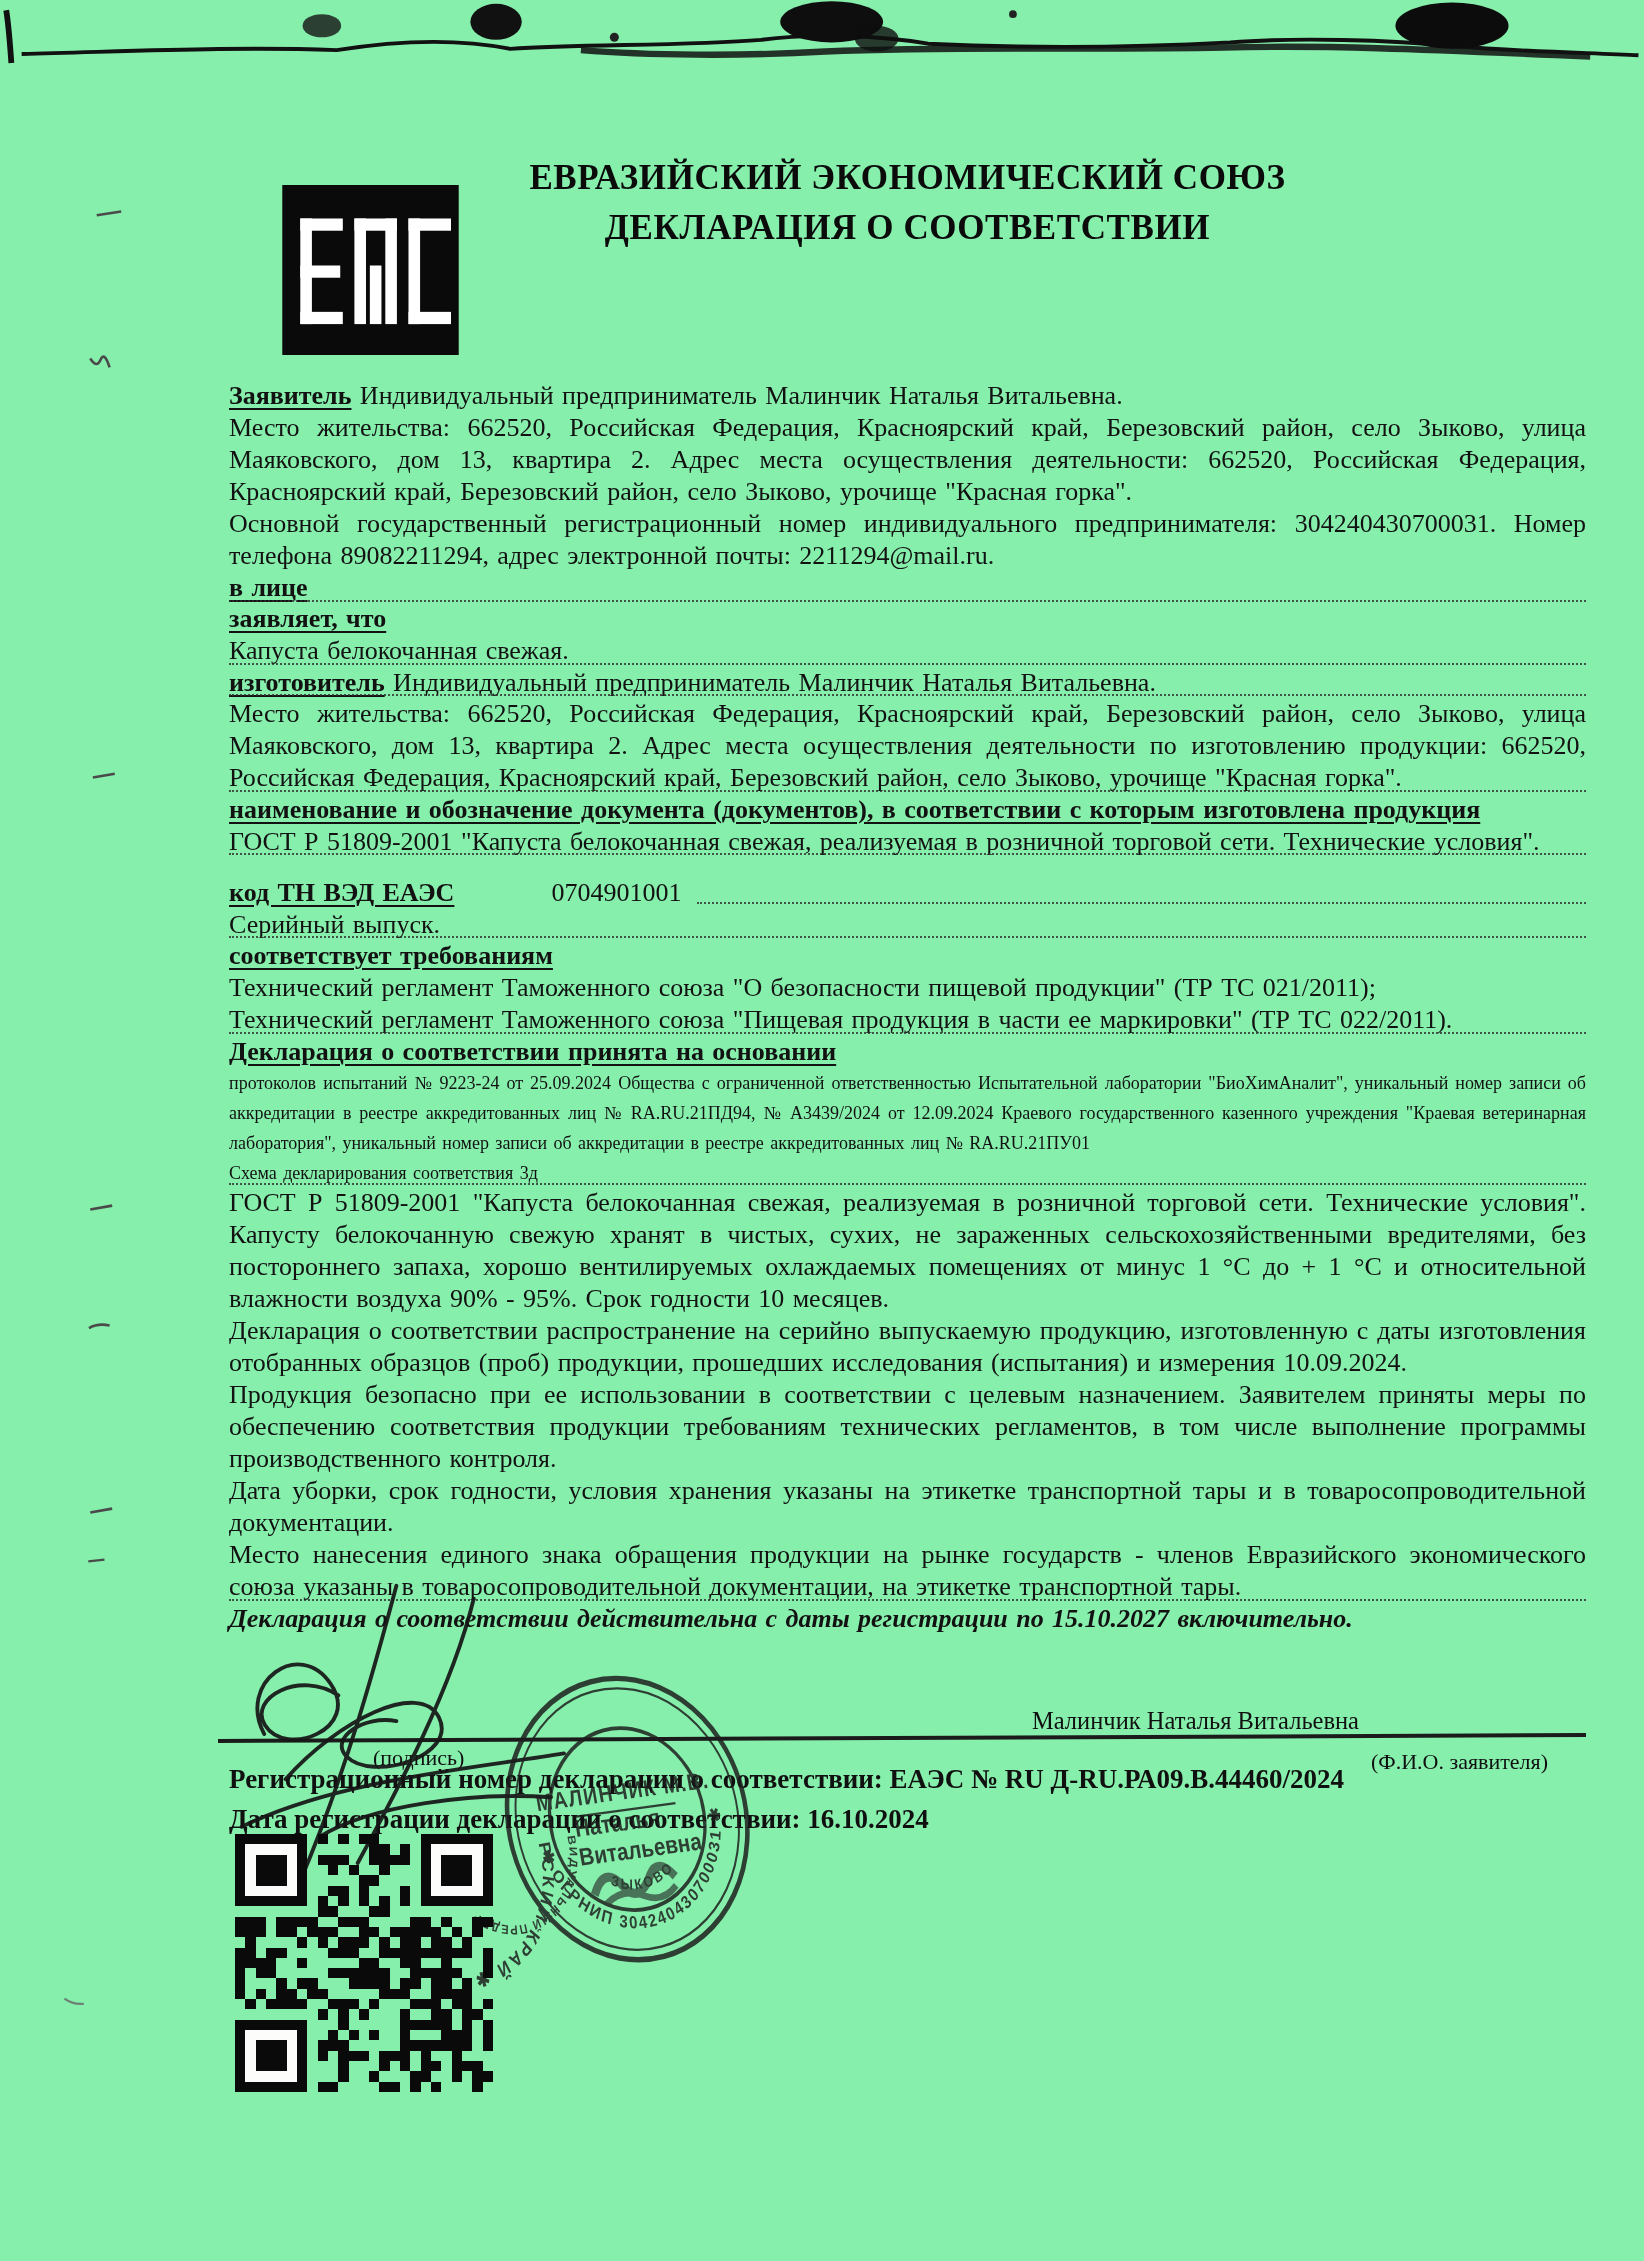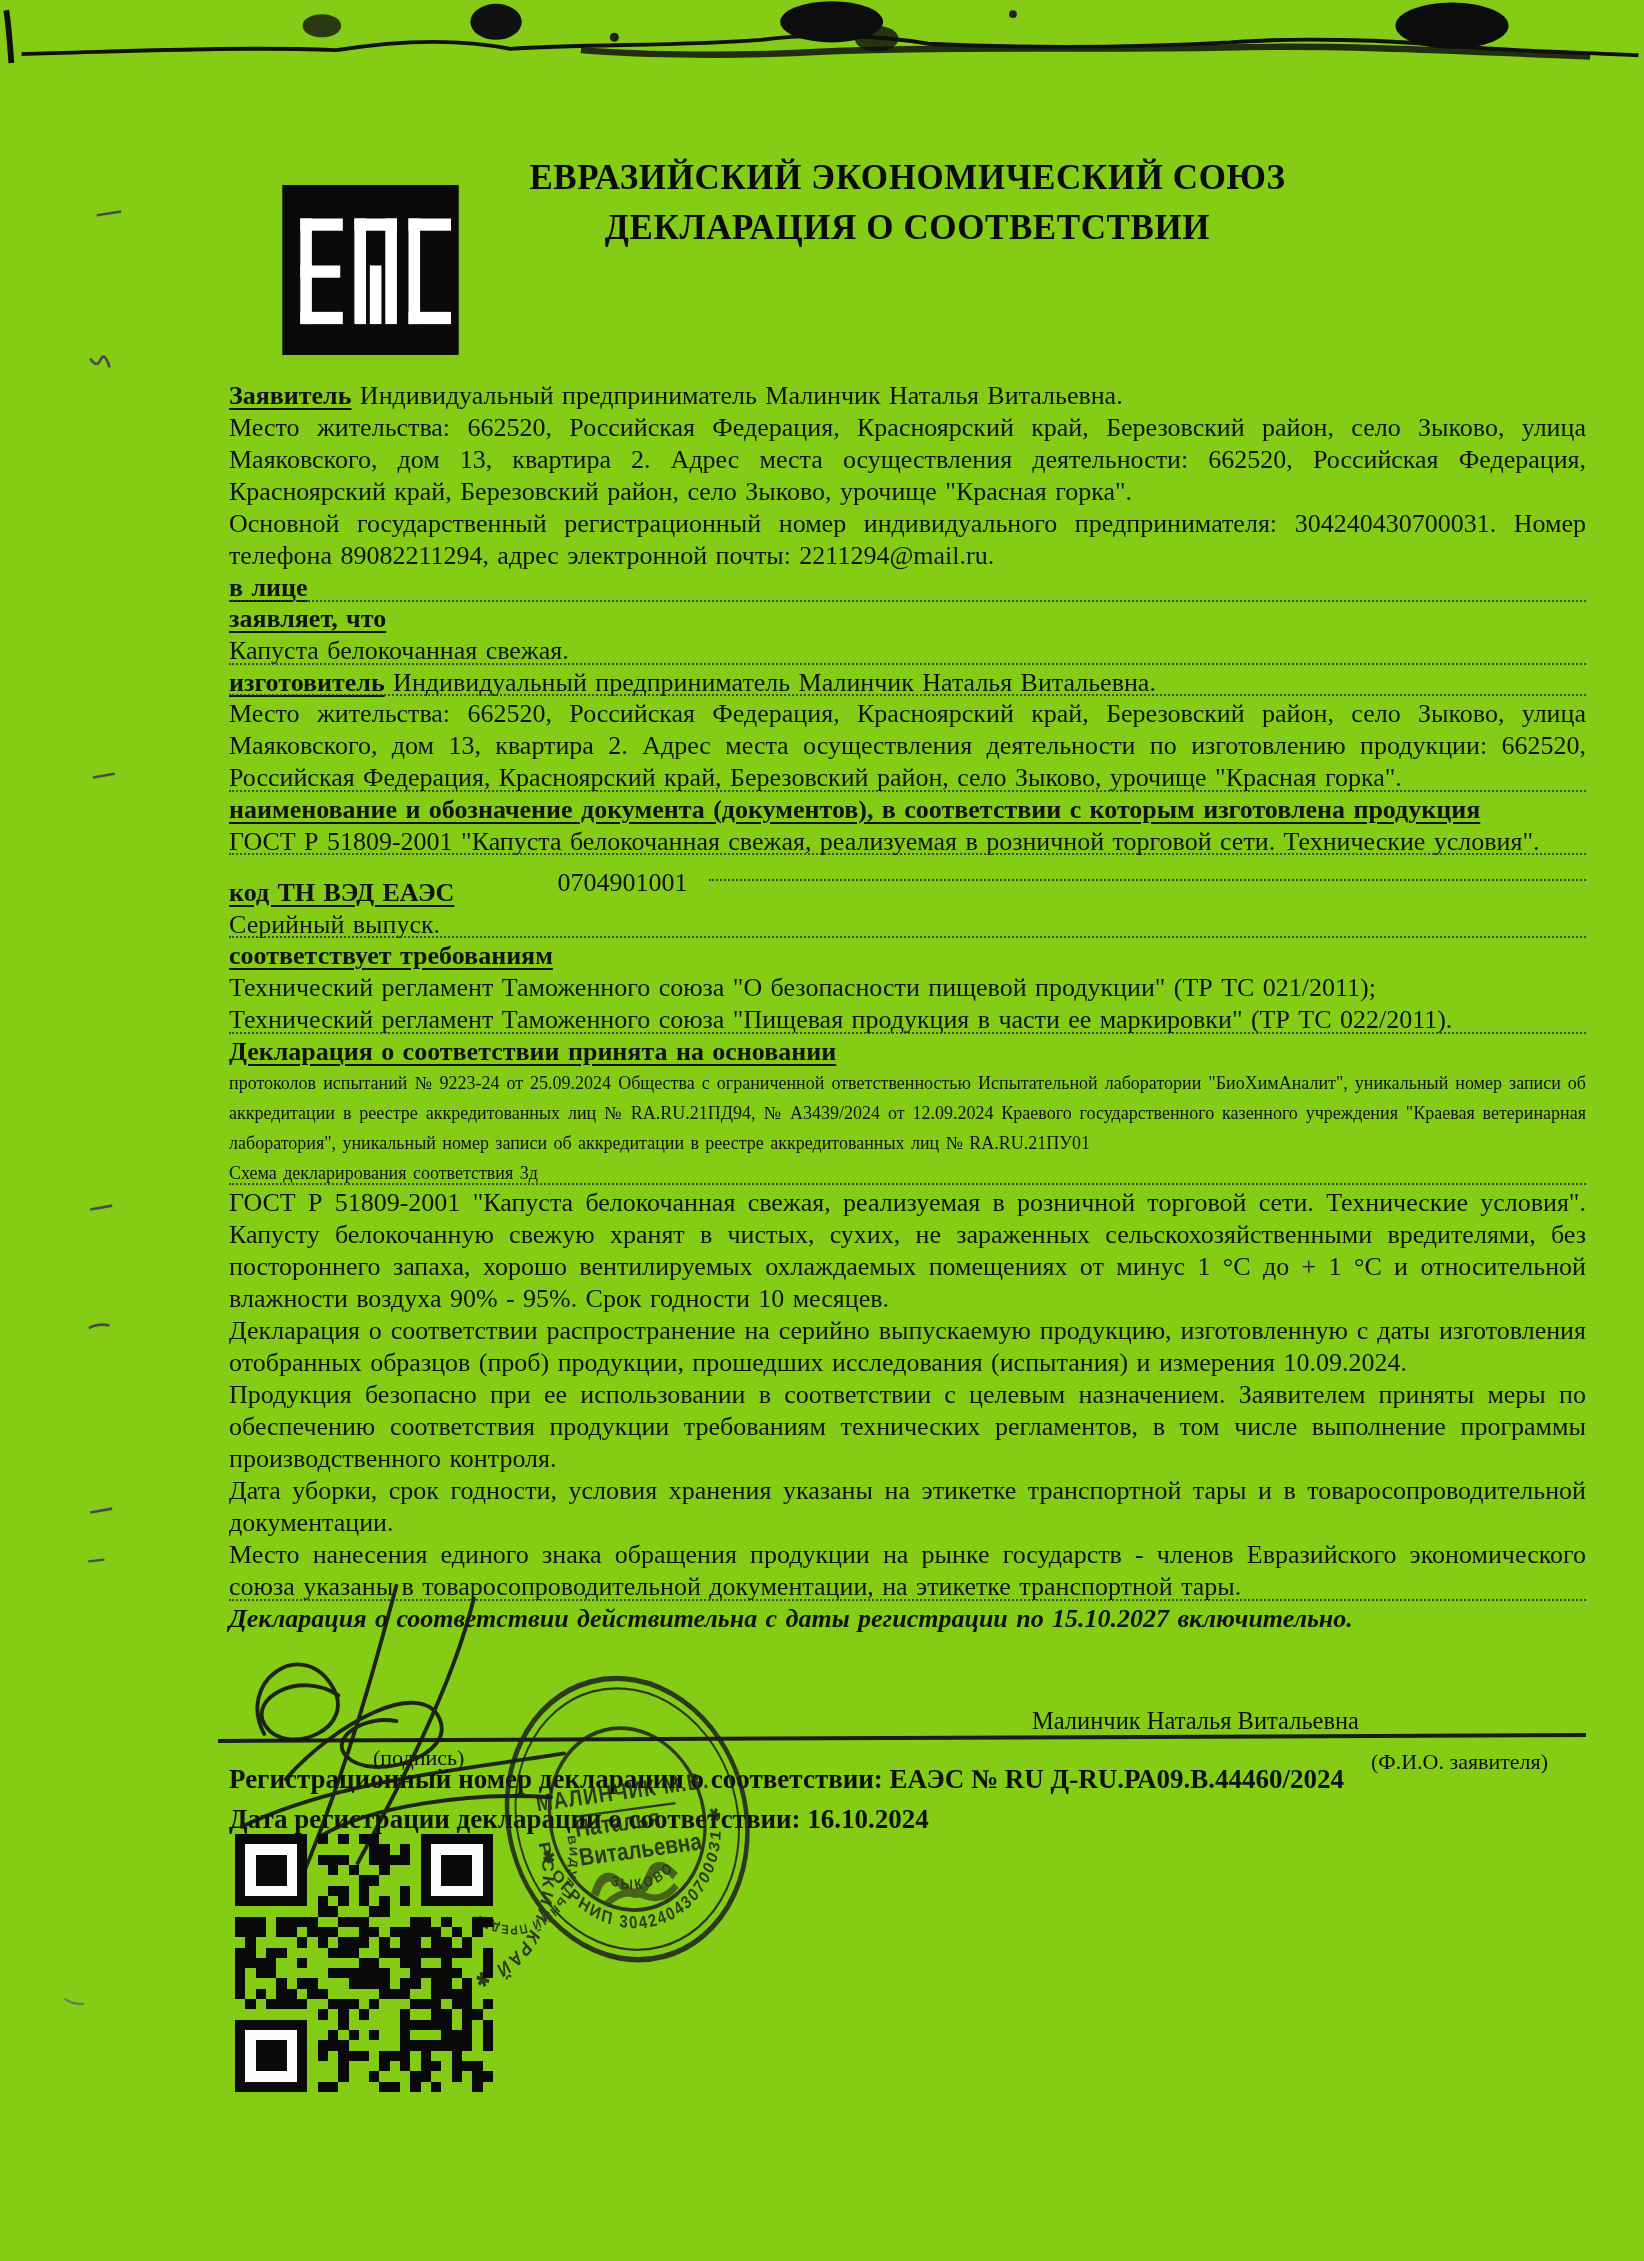--- a/index.html
+++ b/index.html
@@ -1,29 +1,29 @@
 <!DOCTYPE html>
 <html lang="ru" style="font-size:10.3px"><head>
 <meta charset="utf-8">
 <style>
   html,body{margin:0;padding:0;background:#ffffff;}
-  #page{position:relative;width:1644px;height:2261px;background:#84cc16;overflow:hidden;
+  #page{position:relative;width:1644px;height:2261px;background:#86efac;overflow:hidden;
         font-family:"Liberation Serif",serif;color:#101010;}
   
   #titleblock{position:absolute;left:229px;top:153px;width:1357px;text-align:center;
               font-weight:bold;font-size:35px;line-height:50px;letter-spacing:0.6px;color:#0b0b0b;}
   
   #col{position:absolute;left:229px;top:380px;width:1357px;font-size:26px;line-height:32px;
        text-align:justify;word-spacing:1.9px;color:#121212;}
   #col p{margin:0;}
   .b{font-weight:bold;margin-top:20px;}
   .ul{text-decoration:underline;text-decoration-thickness:1.6px;text-underline-offset:3.9px;}
   .dotrule{height:0;border-bottom:2.6px dotted #2e2e2e;margin:-4.5px 0 1.9px 0;opacity:.8;}
   .small{font-size:18px;line-height:30px;}
-  .rowflex{display:flex;align-items:center;gap:6px;}
+  .rowflex{display:flex;align-items:flex-end;}
   .fill{flex:1;border-bottom:2.6px dotted #2e2e2e;margin:0 0 5.2px 16px;opacity:.8;}
   .tnved-val{margin-left:97px;}
   .validity{margin-top:9px;font-style:italic;}
   
   .abs{position:absolute;}
   #sigline{left:218px;top:1736px;width:1368px;height:3.9px;background:#1b1b1b;transform:rotate(-0.25deg);}
   #signcap{left:373px;top:1745px;font-size:22px;}
   #fio{left:1032px;top:1707px;width:516px;font-size:24.5px;}
   #fiocap{left:1032px;top:1749px;width:516px;text-align:right;font-size:22px;}
   #regnum{left:229px;top:1764px;font-size:27px;font-weight:bold;width:1357px;}

